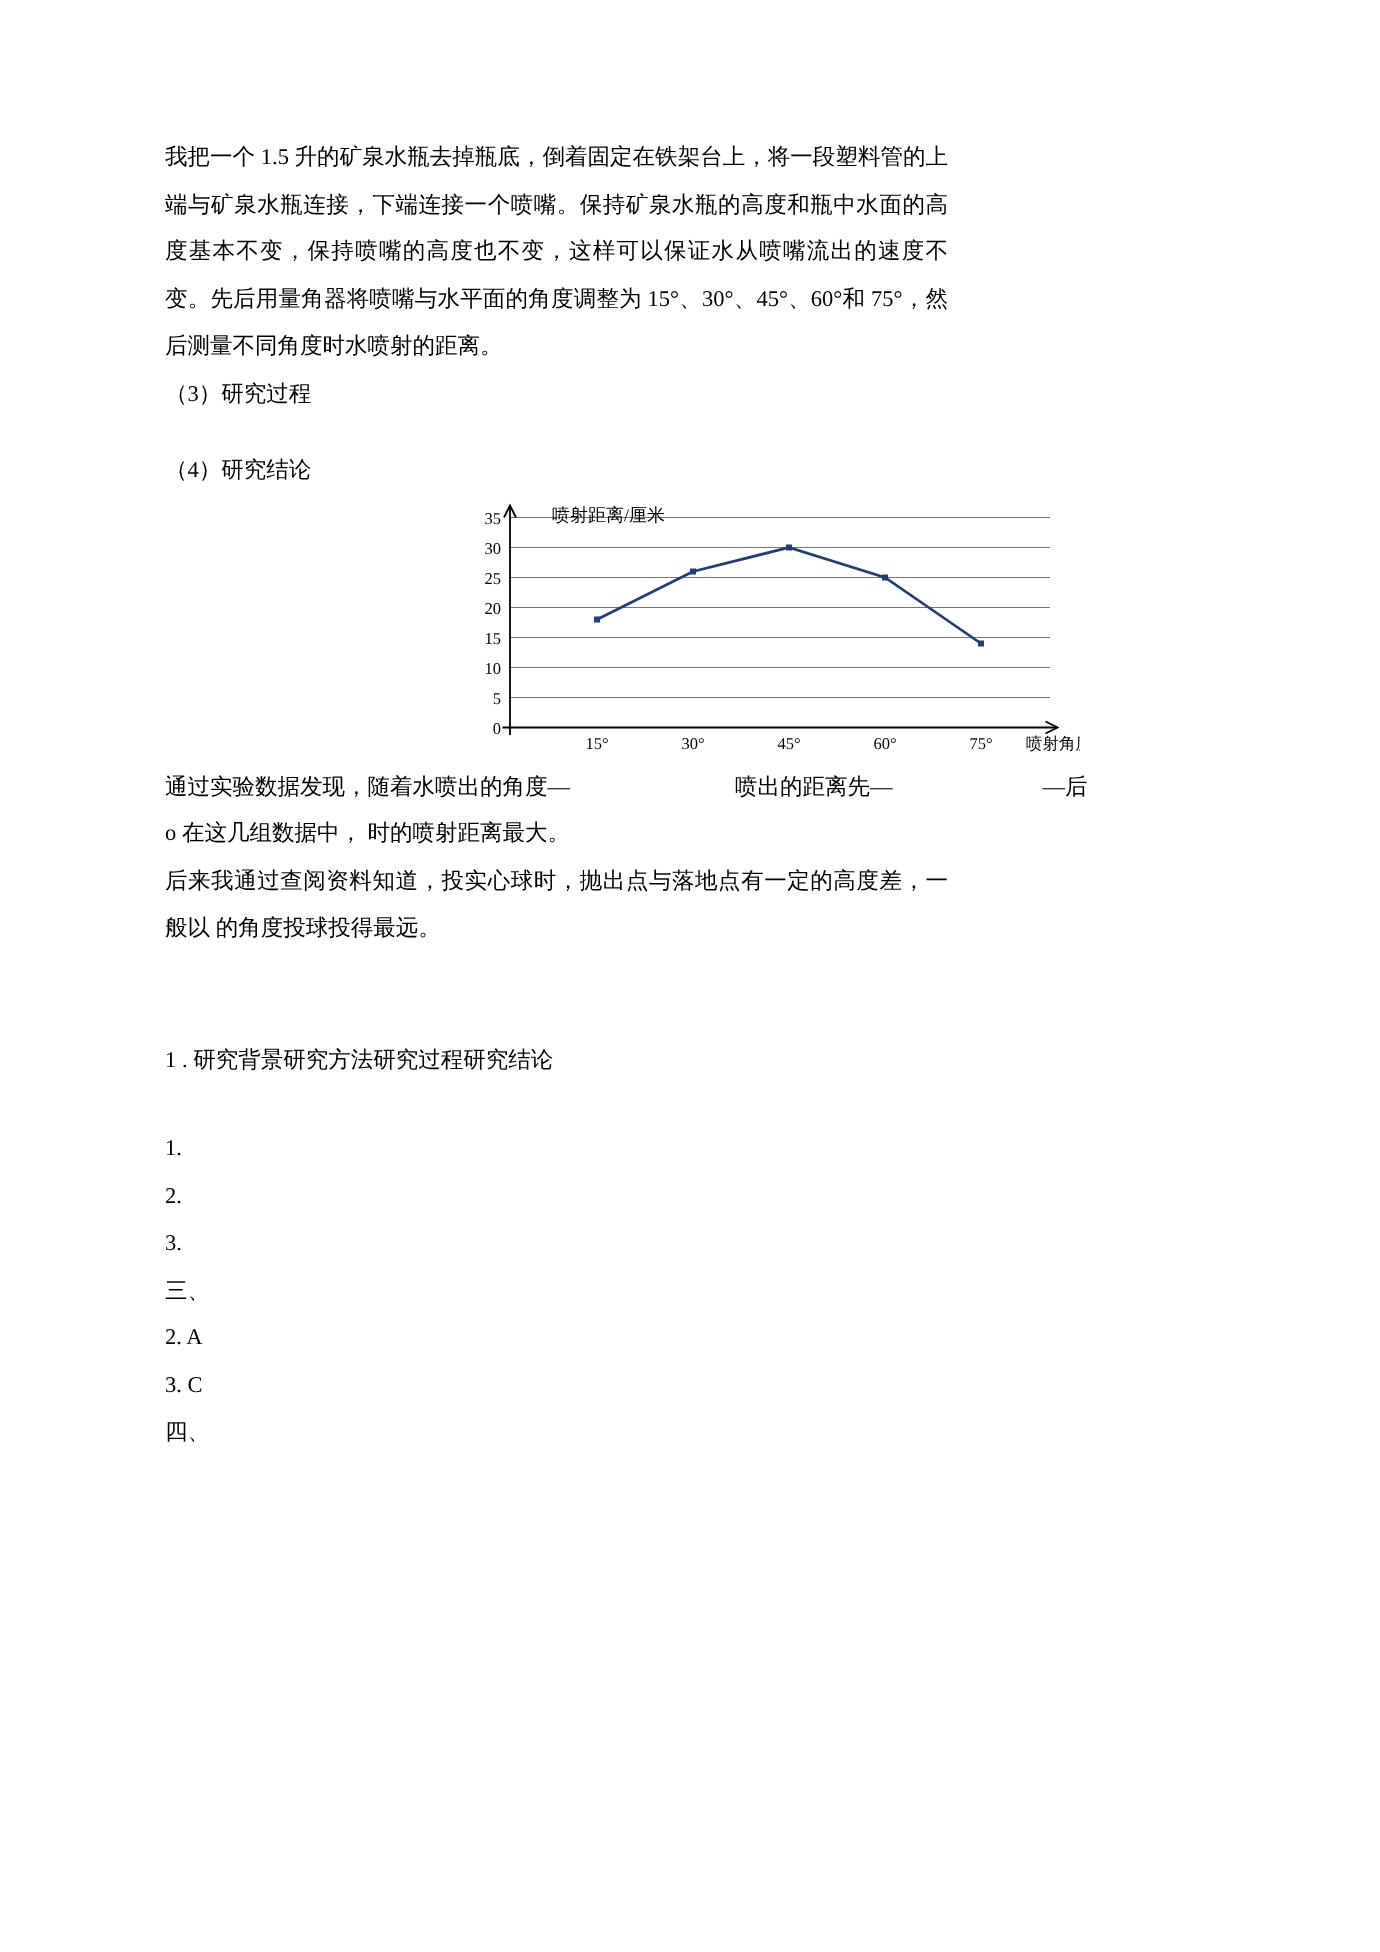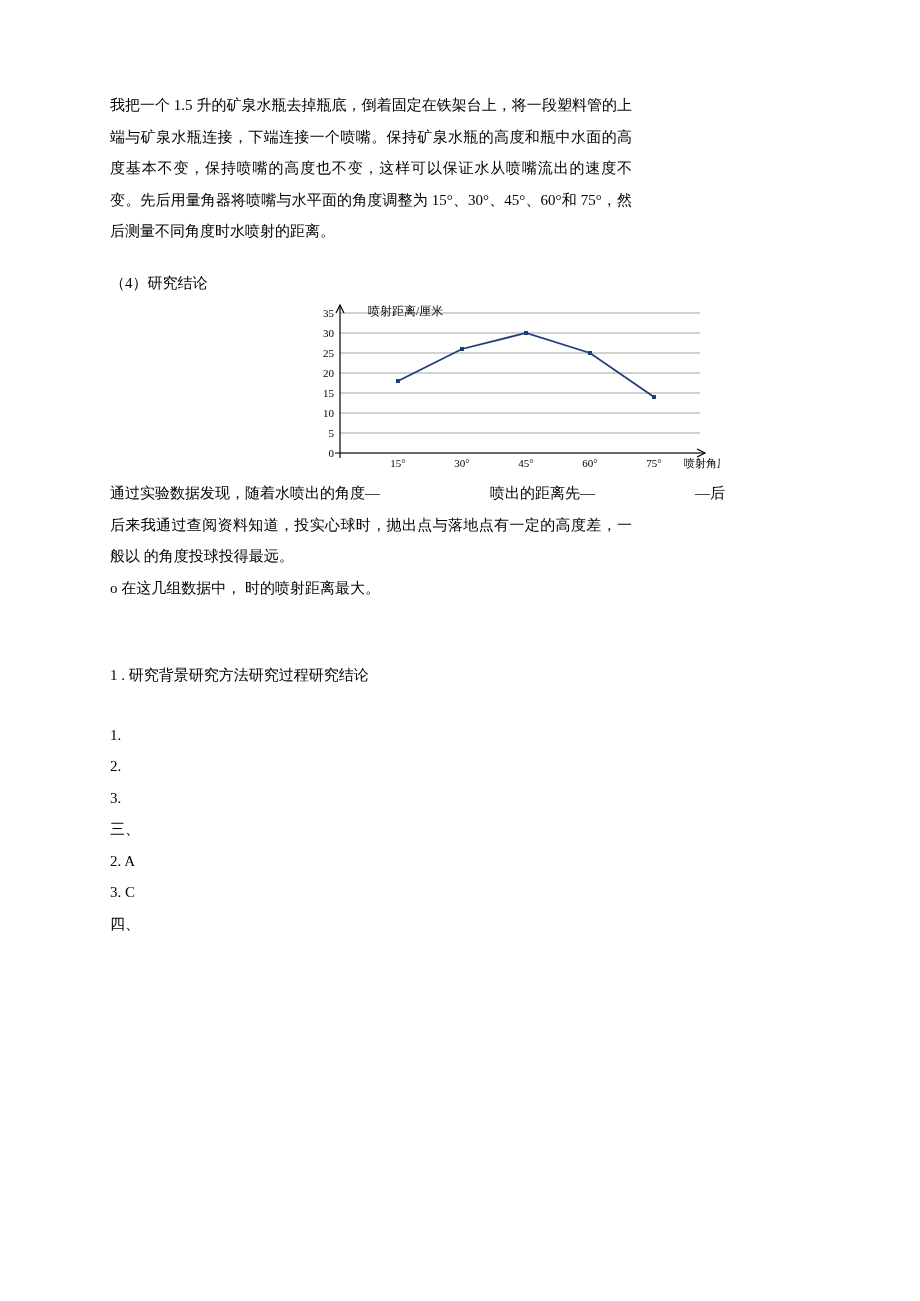--- a/index.html
+++ b/index.html
@@ -59,20 +59,21 @@
     margin: 0;
   }
 </style>
 </head>
 <body>
 
 <div class="page">
 
   <div class="para">我把一个 1.5 升的矿泉水瓶去掉瓶底，倒着固定在铁架台上，将一段塑料管的上端与矿泉水瓶连接，下端连接一个喷嘴。保持矿泉水瓶的高度和瓶中水面的高度基本不变，保持喷嘴的高度也不变，这样可以保证水从喷嘴流出的速度不变。先后用量角器将喷嘴与水平面的角度调整为 15°、30°、45°、60°和 75°，然后测量不同角度时水喷射的距离。</div>
 
+  <div class="item">（3）研究过程</div>
 
   <div class="short-gap"></div>
 
   <div class="item">（4）研究结论</div>
 
   <div class="chart-wrap">
     <svg class="chart" width="420" height="175" viewBox="0 0 420 175">
 
       <g stroke="#666" stroke-width="0.6">
         <line x1="40" y1="150" x2="400" y2="150"></line>
@@ -130,23 +131,23 @@
   </div>
 
   <div class="line-with-gap">
     <span class="seg1">通过实验数据发现，随着水喷出的角度—</span>
     <span class="gap1"></span>
     <span class="seg2">喷出的距离先—</span>
     <span class="gap2"></span>
     <span class="seg3">—后</span>
   </div>
 
+  <div class="para">o 在这几组数据中， 时的喷射距离最大。</div>
+
   <div class="para">后来我通过查阅资料知道，投实心球时，抛出点与落地点有一定的高度差，一般以 的角度投球投得最远。</div>
-
-  <div class="para">o 在这几组数据中， 时的喷射距离最大。</div>
 
   <div class="answers-sep"></div>
 
 
   <div class="answers-sep"></div>
 
   <div class="list-item">1 . 研究背景研究方法研究过程研究结论</div>
 
   <div class="answers-sep"></div>
 

